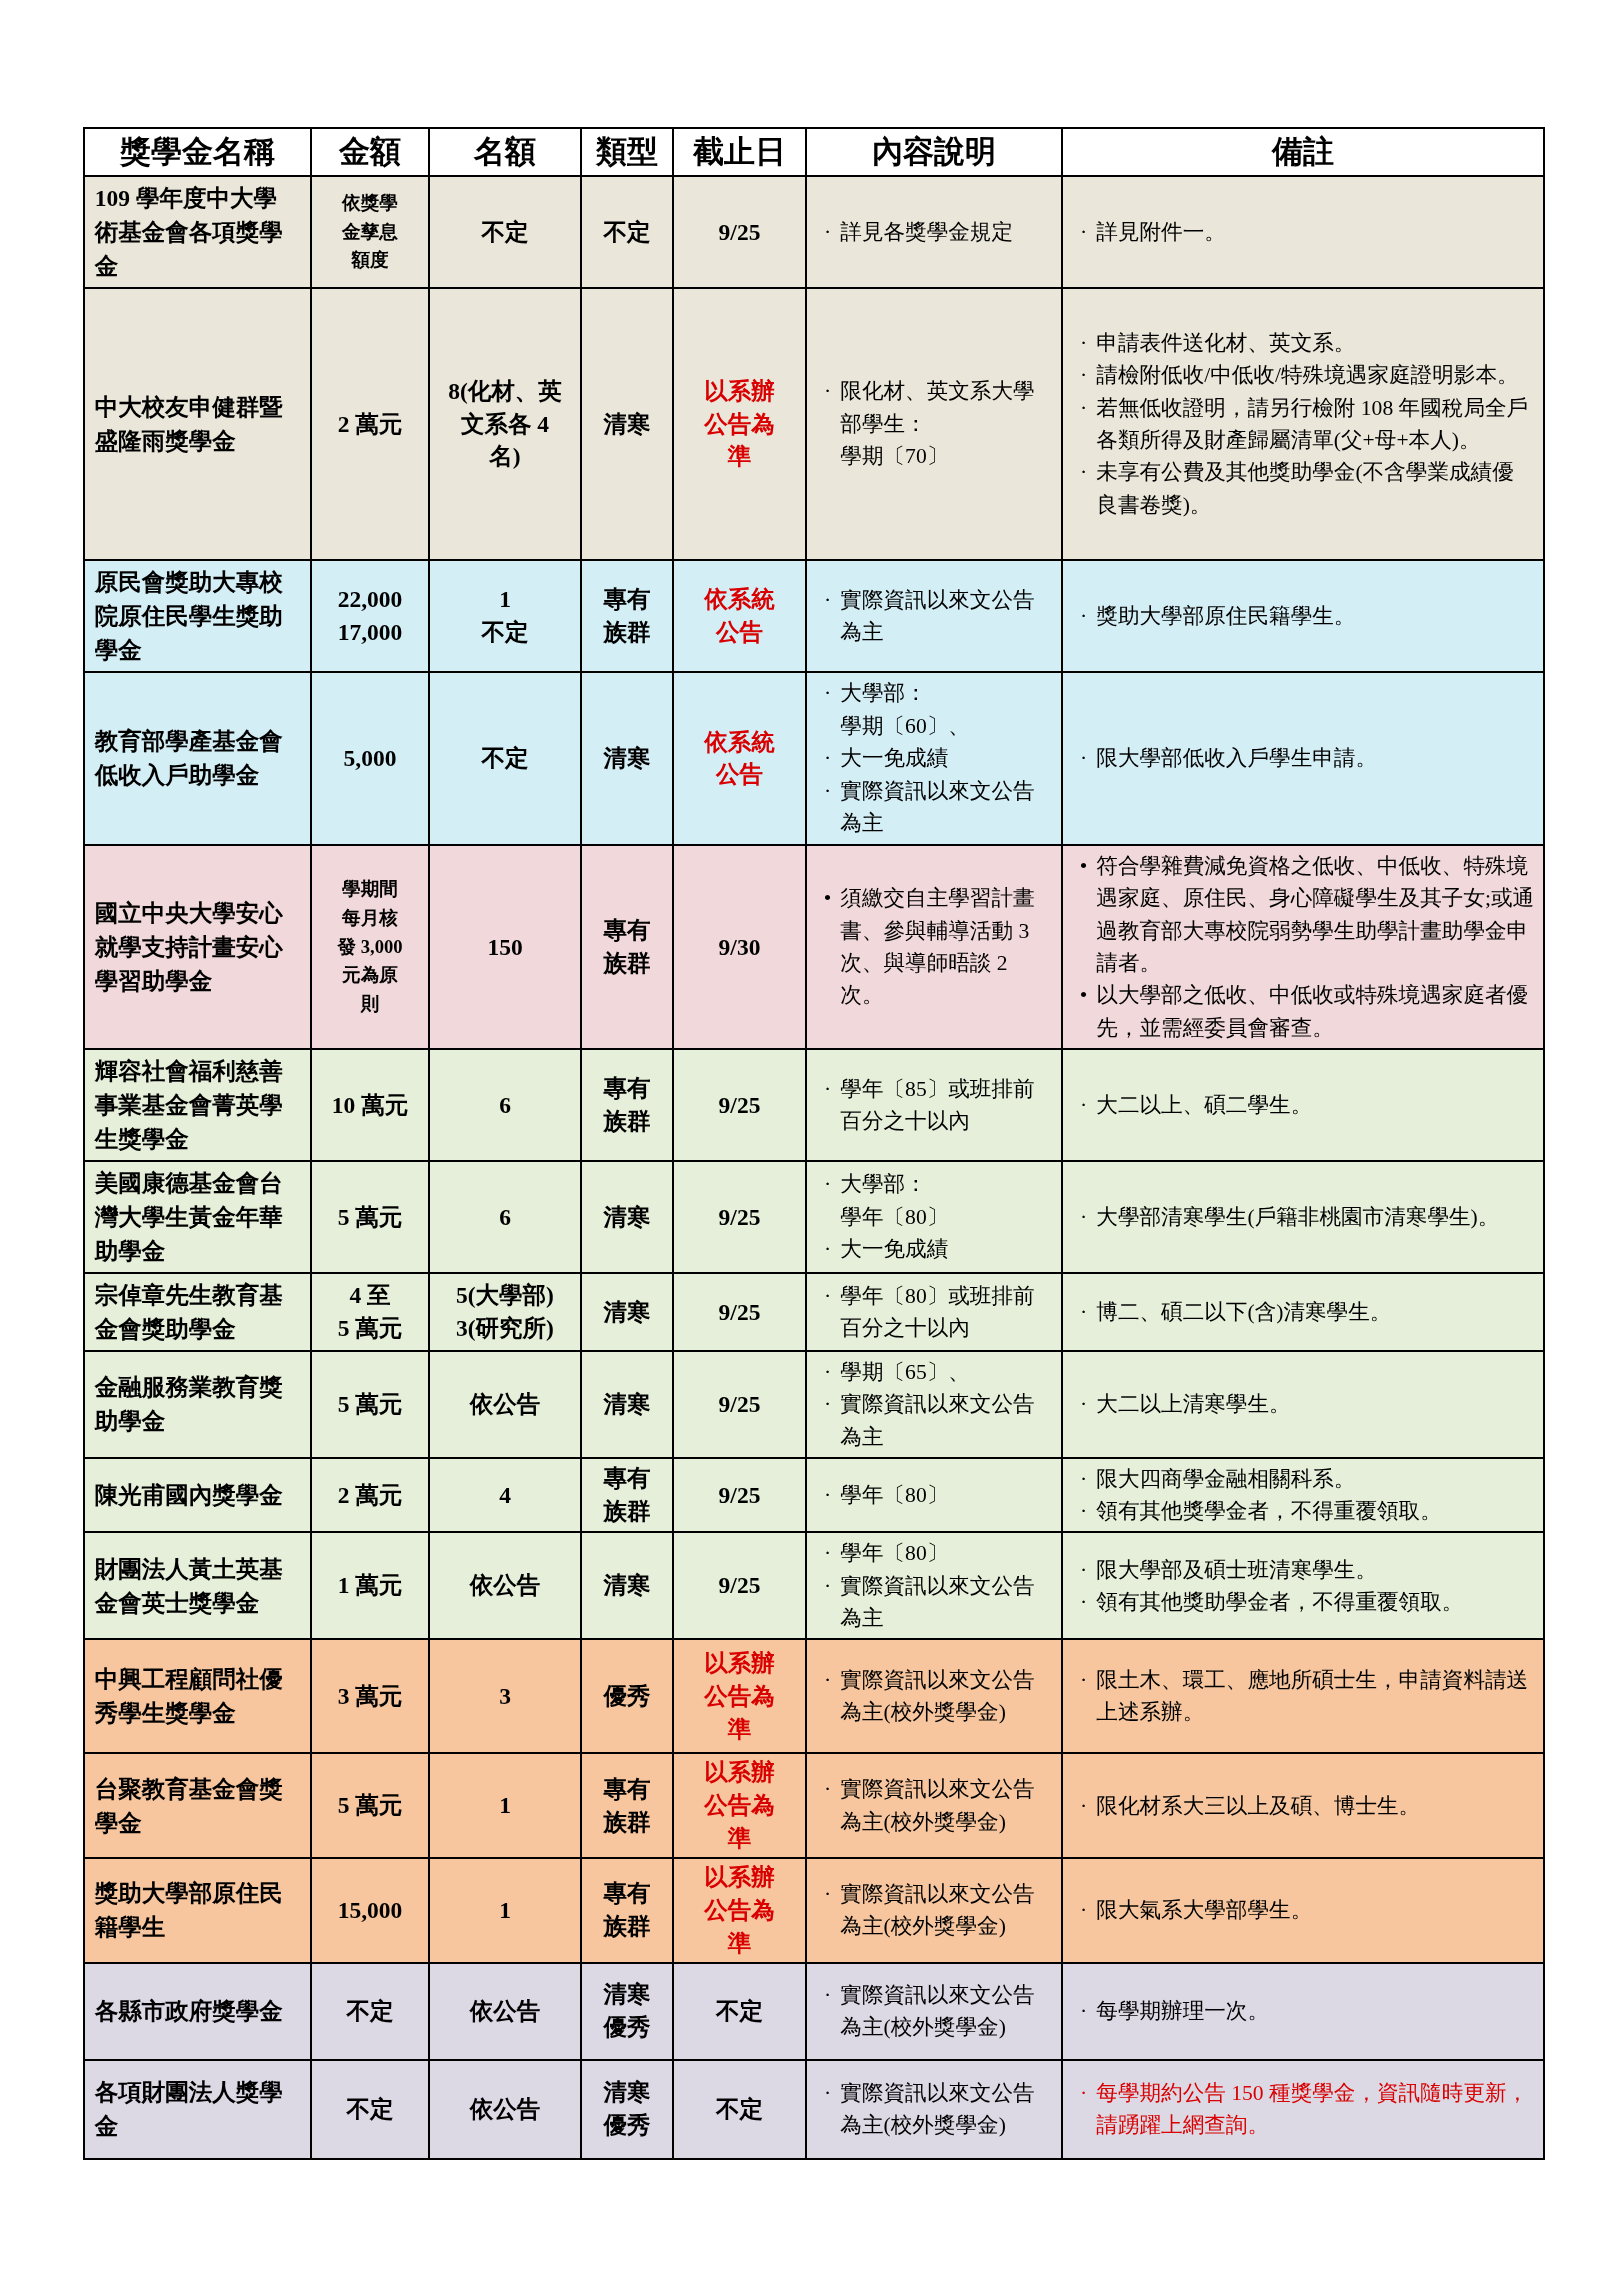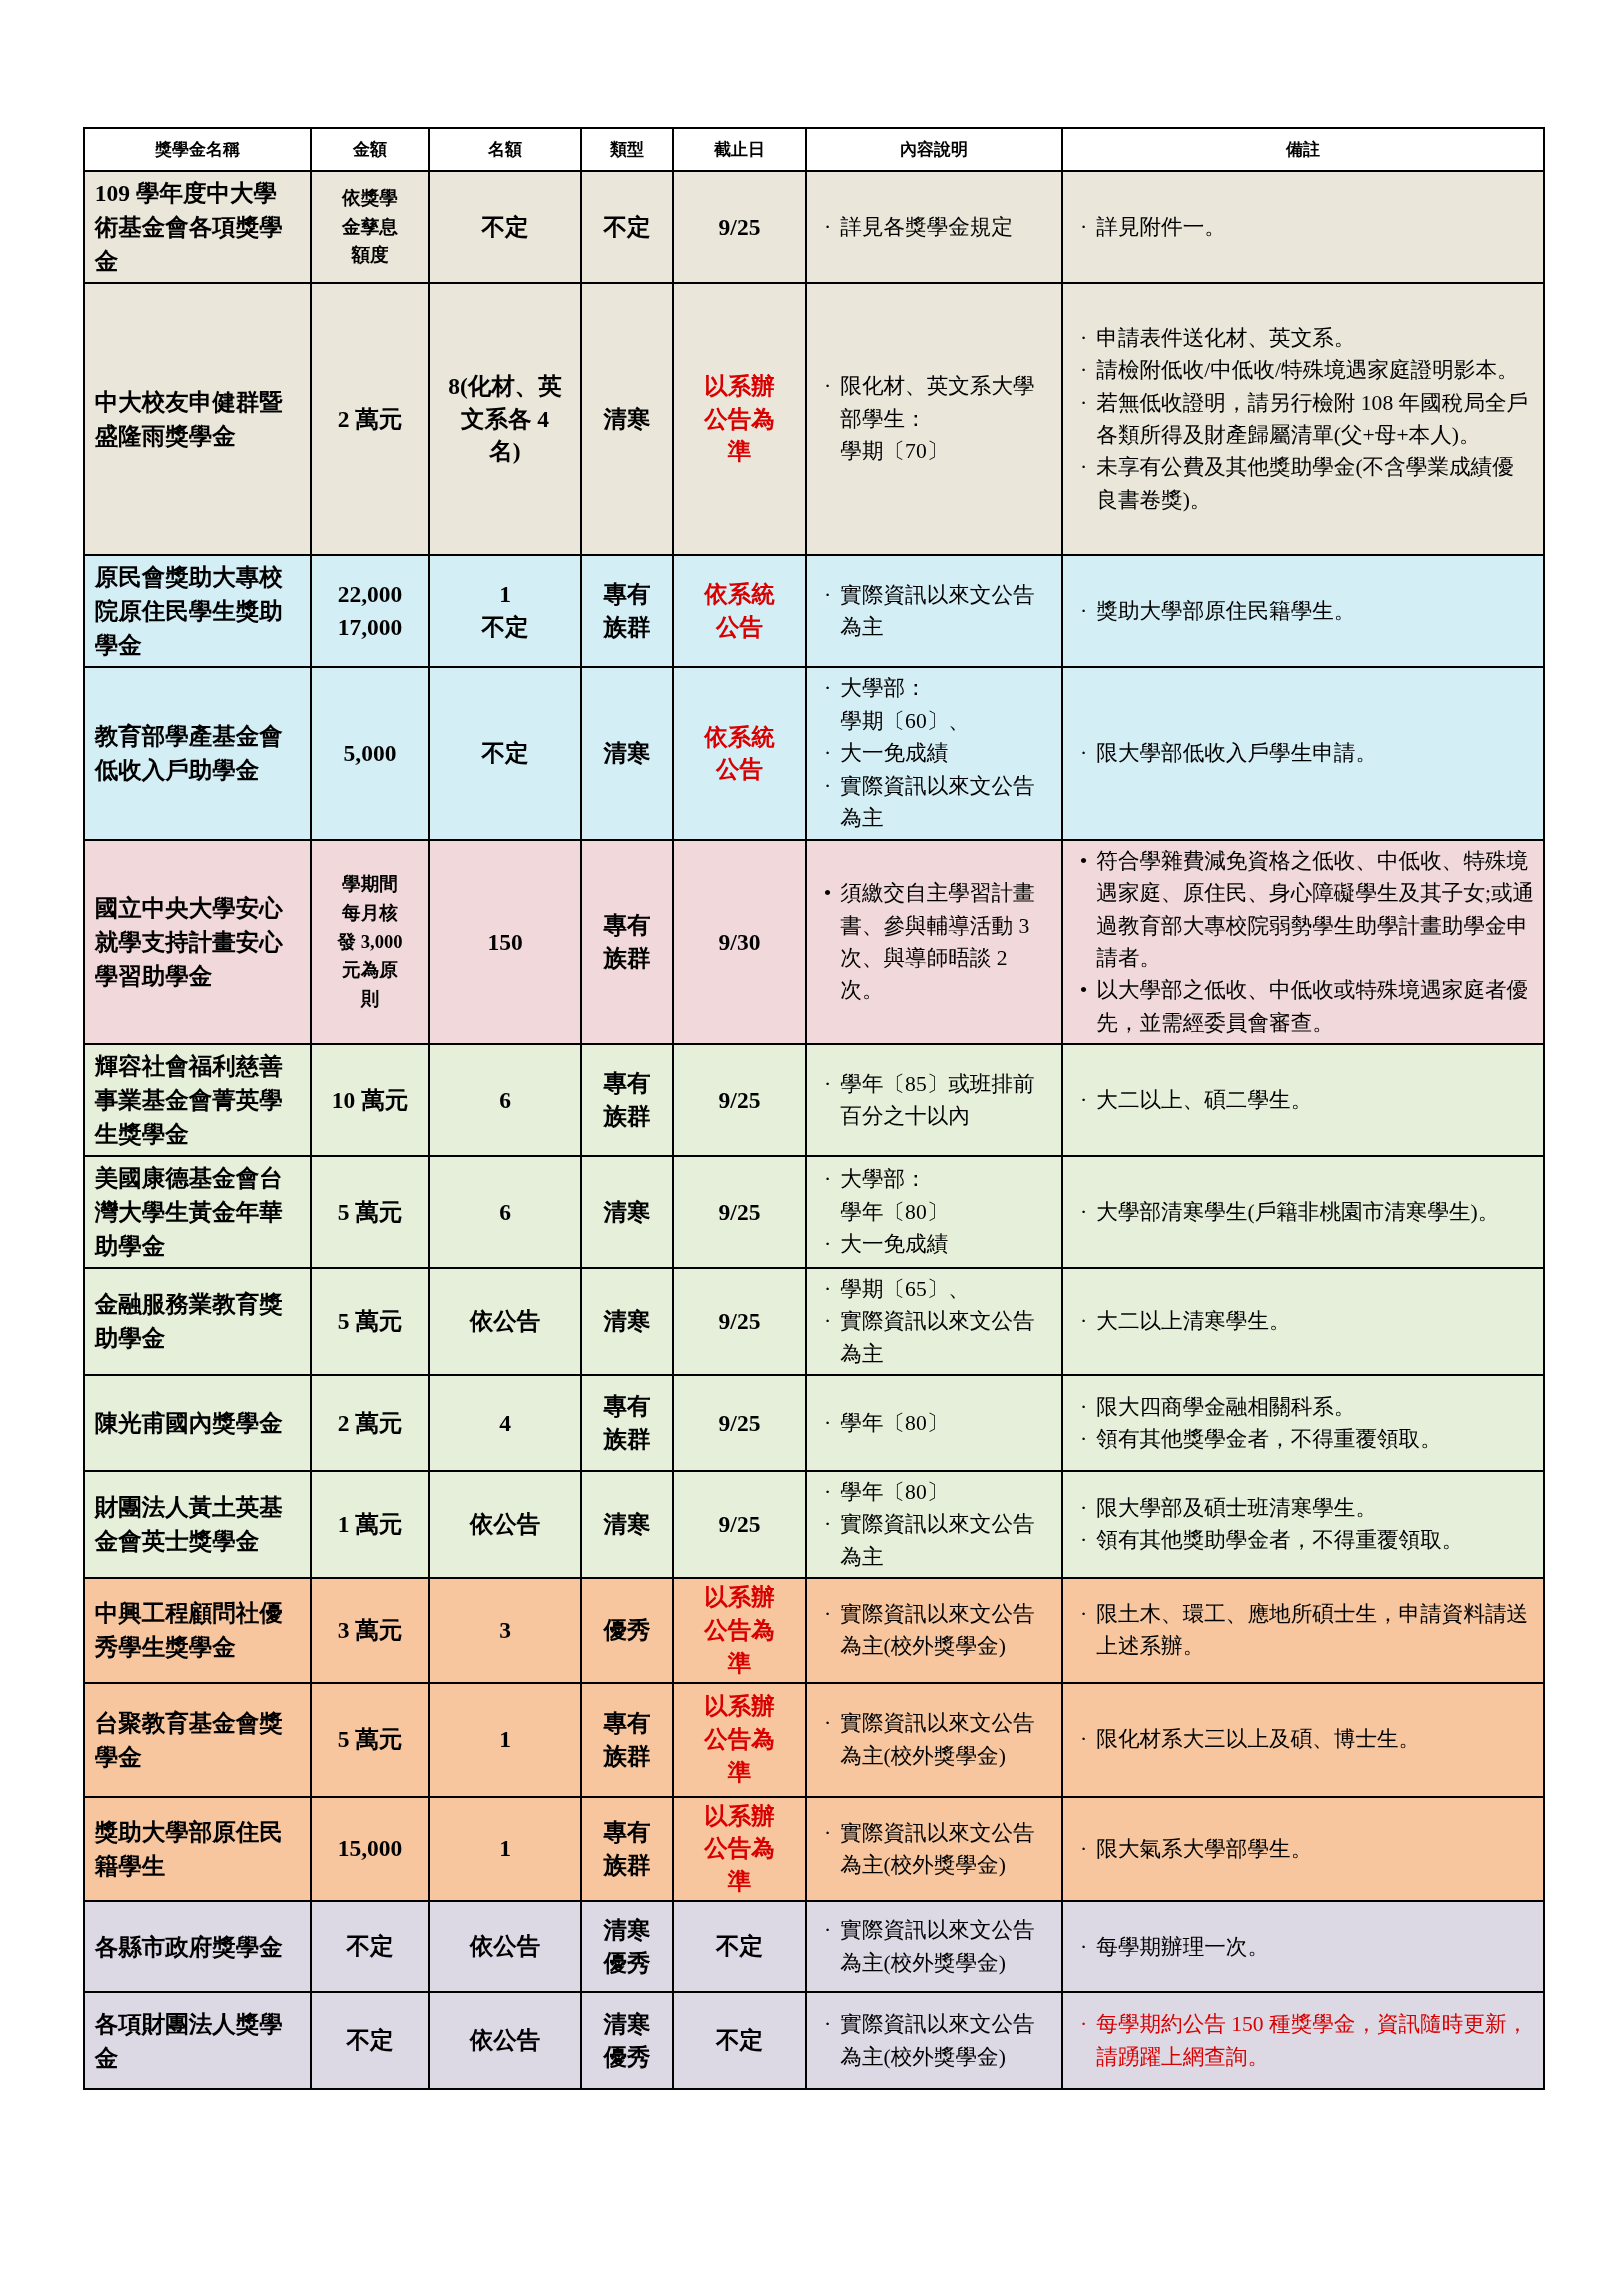--- a/index.html
+++ b/index.html
@@ -3,21 +3,21 @@
 <meta charset="utf-8">
 <style>
   html,body{margin:0;padding:0;}
   body{background:#ffffff;}
   .page{position:relative;width:1621px;height:2293px;background:#ffffff;overflow:hidden;
         font-family:"Liberation Serif","DejaVu Serif",serif;color:#000;}
   table.tbl{position:absolute;left:83px;top:127px;width:1460px;border-collapse:collapse;
         table-layout:fixed;border:2.9px solid #000;}
   .tbl th,.tbl td{border:2px solid #000;vertical-align:middle;overflow:hidden;}
   .tbl tr > *:nth-child(3),.tbl tr > *:nth-child(6),.tbl tr > *:nth-child(7){border-left-width:2.9px;}
-  thead th{background:#ffffff;font-size:17px;font-weight:bold;height:37px;padding:2px;border-bottom:2.9px solid #000;}
+  thead th{background:#ffffff;font-size:31px;font-weight:bold;height:37px;padding:2px;border-bottom:2.9px solid #000;}
   td.name{font-weight:bold;font-size:23.5px;padding:3.9px 9.8px;line-height:1.45;}
   td.center{text-align:center;font-weight:bold;font-size:23.5px;white-space:pre-line;line-height:1.4;padding:2px 3.9px;}
   td.center.small{font-size:18.6px;line-height:1.55;}
   .red{color:var(--red,#d80000);}
   td.list{font-size:21.6px;padding:3.9px 7.8px;line-height:1.5;}
   .item{display:flex;align-items:flex-start;}
   .marker{flex:0 0 25.5px;width:25.5px;text-align:center;}
   .txt{flex:1;white-space:pre-line;}
   tbody tr:nth-child(1){height:98px}
   tbody tr:nth-child(2){height:272px}
@@ -240,20 +240,41 @@
             </div>
           </td>
     <td class="list">
             <div class="item">
               <span class="marker">·</span>
               <span class="txt">大學部清寒學生(戶籍非桃園市清寒學生)。</span>
             </div>
           </td>
   </tr>
         <tr style="background: rgb(230, 239, 218);">
+    <td class="name">宗倬章先生教育基金會獎助學金</td>
+    <td class="center">4 至
+5 萬元</td>
+    <td class="center">5(大學部)
+3(研究所)</td>
+    <td class="center">清寒</td>
+    <td class="center">9/25</td>
+    <td class="list">
+            <div class="item">
+              <span class="marker">·</span>
+              <span class="txt">學年〔80〕或班排前百分之十以內</span>
+            </div>
+          </td>
+    <td class="list">
+            <div class="item">
+              <span class="marker">·</span>
+              <span class="txt">博二、碩二以下(含)清寒學生。</span>
+            </div>
+          </td>
+  </tr>
+        <tr style="background: rgb(230, 239, 218);">
     <td class="name">金融服務業教育獎助學金</td>
     <td class="center">5 萬元</td>
     <td class="center">依公告</td>
     <td class="center">清寒</td>
     <td class="center">9/25</td>
     <td class="list">
             <div class="item">
               <span class="marker">·</span>
               <span class="txt">學期〔65〕、</span>
             </div>

